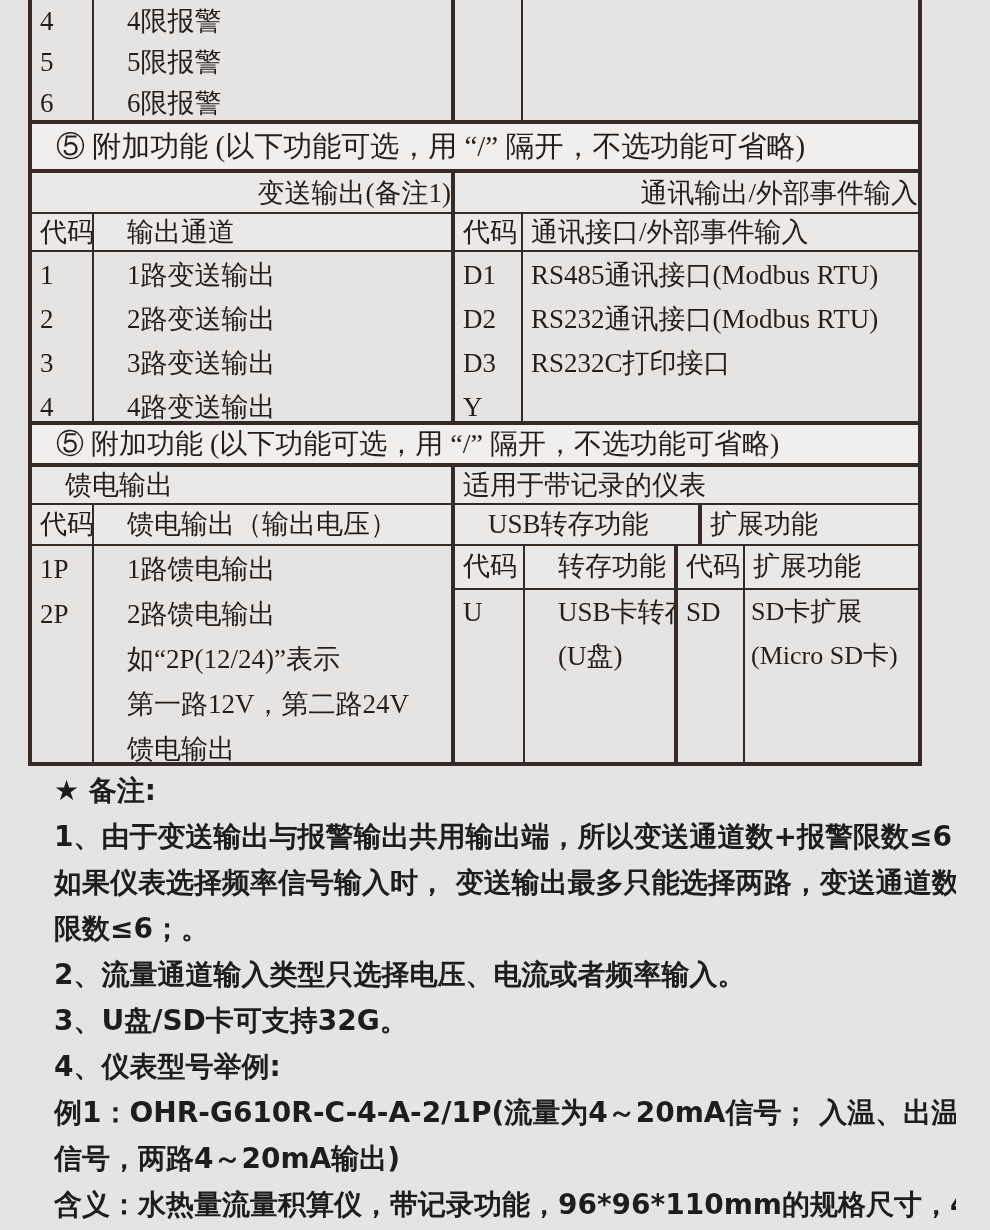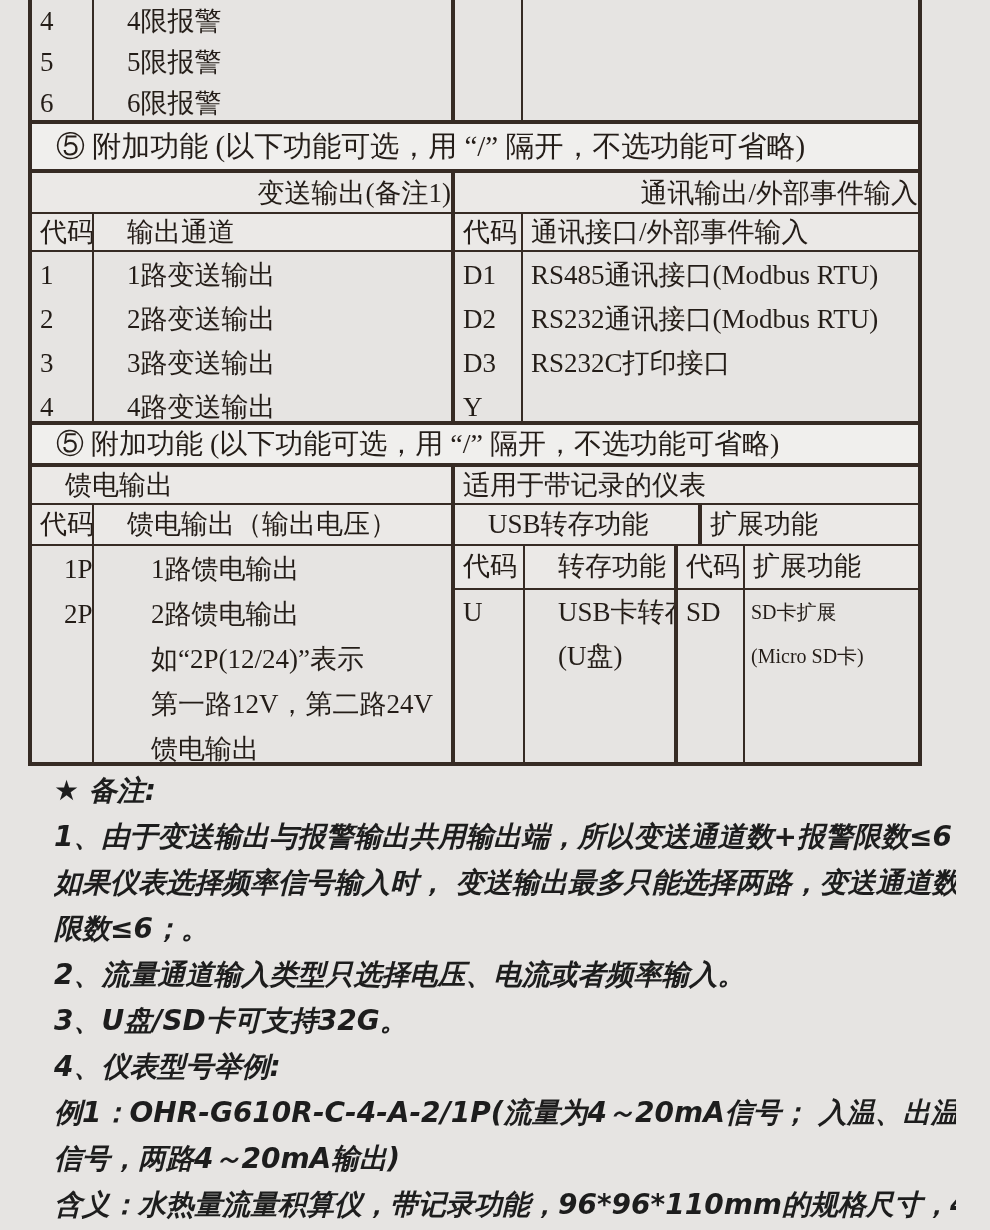--- a/index.html
+++ b/index.html
@@ -49,36 +49,36 @@
   .r-data1{height:173px;}
   .r-sec5b{height:42px;background:var(--band);}
   .r-titles2{height:38px;background:var(--sect);}
   .r-cols2{height:41px;background:var(--sect);}
   .r-bottom{height:220px;border-bottom-width:4px;}
   .subrow{display:flex;box-sizing:border-box;height:44px;border-bottom:2px solid var(--ln);background:var(--sect);}
   .subdata{display:flex;flex:1 1 auto;}
   
   .ln40{line-height:40px;padding-top:1px;}
   .ln42{line-height:42px;padding-top:2px;}
-  .ln43{line-height:43px;padding-top:2px;margin-left:24px;}
+  .ln43{line-height:43px;padding-top:2px;}
   .ln44{line-height:44px;}
   .vc35{line-height:35px;padding-top:3px;text-align:right;}
   .vc34{line-height:34px;padding-top:1px;}
   .vc37{line-height:37px;padding-top:1px;}
   .vc40{line-height:40px;}
   .sec5t{font-size:29px;line-height:45px;padding-left:24px;white-space:nowrap;overflow:hidden;}
-  .tight{padding-left:6px;padding-right:2px;font-size:20px;}
+  .tight{padding-left:6px;padding-right:2px;font-size:26px;}
   
   .notes{
     position:absolute;left:54px;top:768px;width:902px;
     font-family:"DejaVu Sans","Liberation Sans",sans-serif;
     font-weight:bold;font-size:28px;line-height:46px;color:#1d1d1d;
     white-space:nowrap;
   }
-  .nline{height:46px;overflow:hidden;font-style:italic;}
+  .nline{height:46px;overflow:hidden;}
 </style>
 </head>
 <body>
 
 <div class="sheet">
 
   <div class="tbl">
 
     <div class="row r-alarm b-thick">
       <div class="cell w-c1 br-thin">

